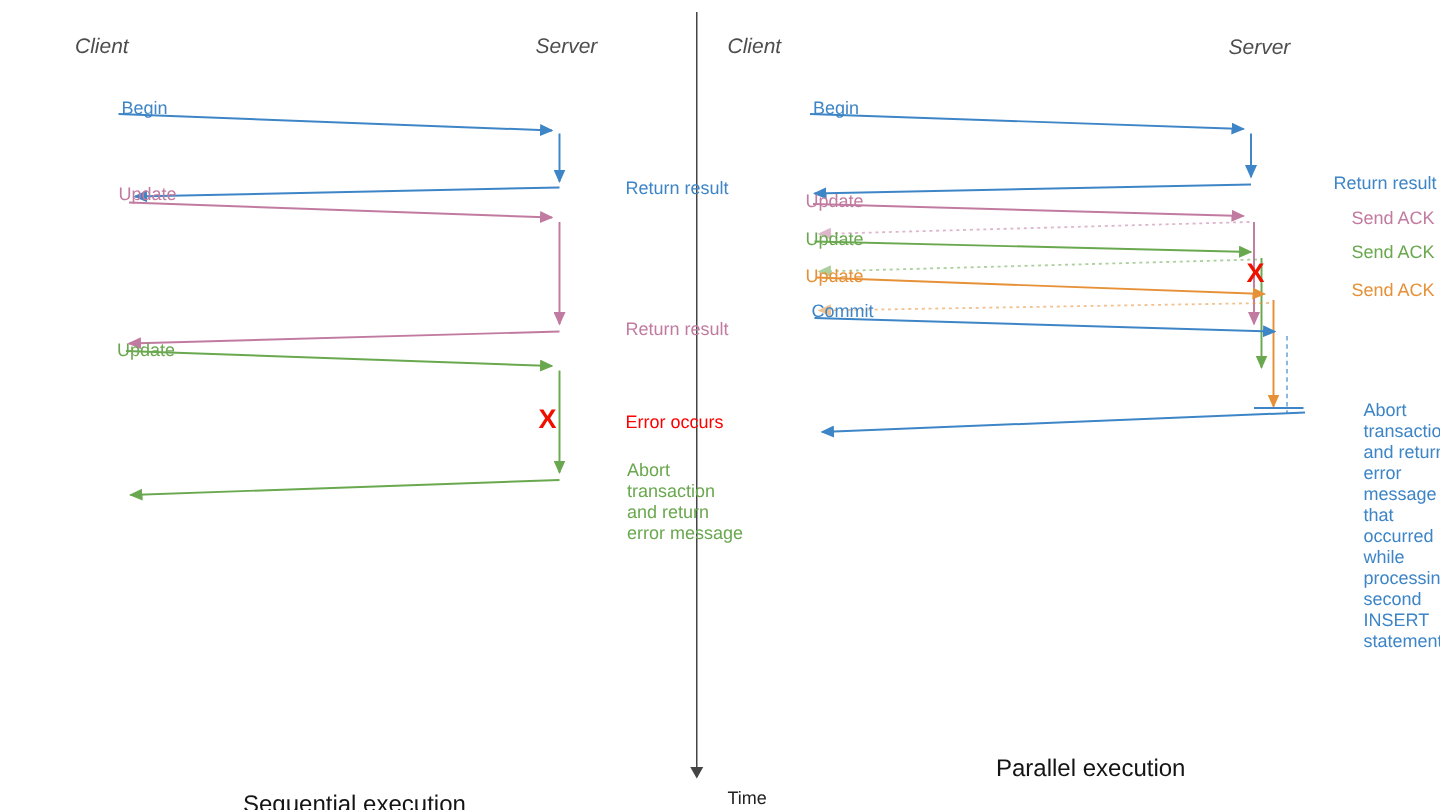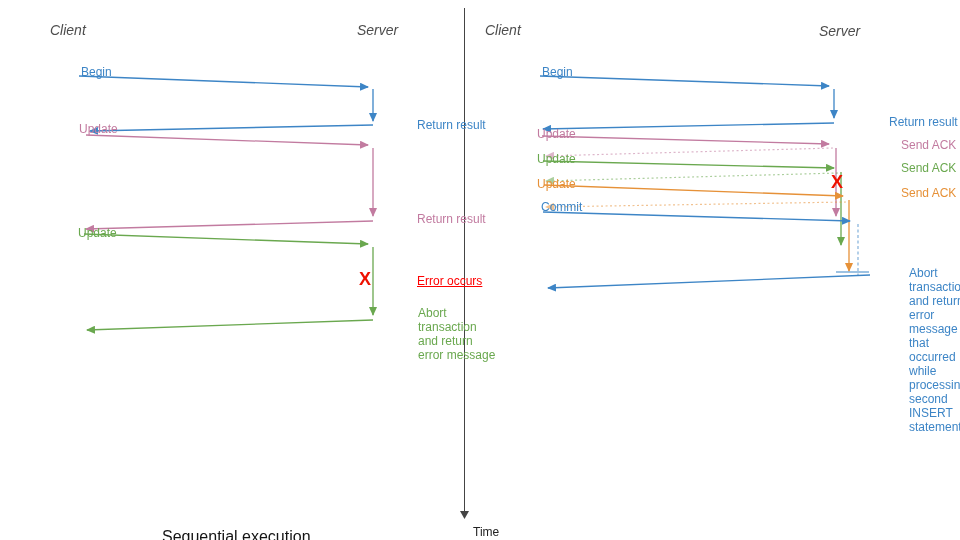--- a/index.html
+++ b/index.html
@@ -9,21 +9,21 @@
   }
   #arrows{position:absolute;left:0;top:0;width:960px;height:540px;}
   .lbl{position:absolute;font-size:12px;line-height:14px;white-space:nowrap;margin-left:37px;}
   .heading{position:absolute;font-style:italic;font-size:14px;line-height:16px;color:#4d4d4d;}
   .caption{position:absolute;font-size:16px;line-height:18px;color:#141414;}
   .note{white-space:pre-line;}
   .c-blue{color:#3d85c6;}
   .c-pink{color:#c27ba0;}
   .c-green{color:#6aa84f;}
   .c-orange{color:#e69138;}
-  .c-red{color:#ff0000;text-decoration:underline;}
+  .c-red{color:#ff0000;}
   .c-dark{color:#222222;}
   .xmark{position:absolute;color:#ee1100;font-weight:900;font-size:18px;line-height:18px;}
 </style>
 </head>
 <body>
 
 <div id="stage">
 
   <svg id="arrows" viewBox="0 0 960 540" xmlns="http://www.w3.org/2000/svg">
     <defs>
@@ -130,16 +130,17 @@
 transaction
 and return
 error message
 that occurred
 while
 processing
 second
 INSERT
 statement</div>
 
+  <div class="caption" style="left:664px;top:504px;">Parallel execution</div>
 
-  <div class="lbl c-dark" style="left:436px;top:525px;">Time</div>
+  <div class="lbl c-dark" style="left:448px;top:525px;">Time</div>
 
 </div>
 
 </body></html>

